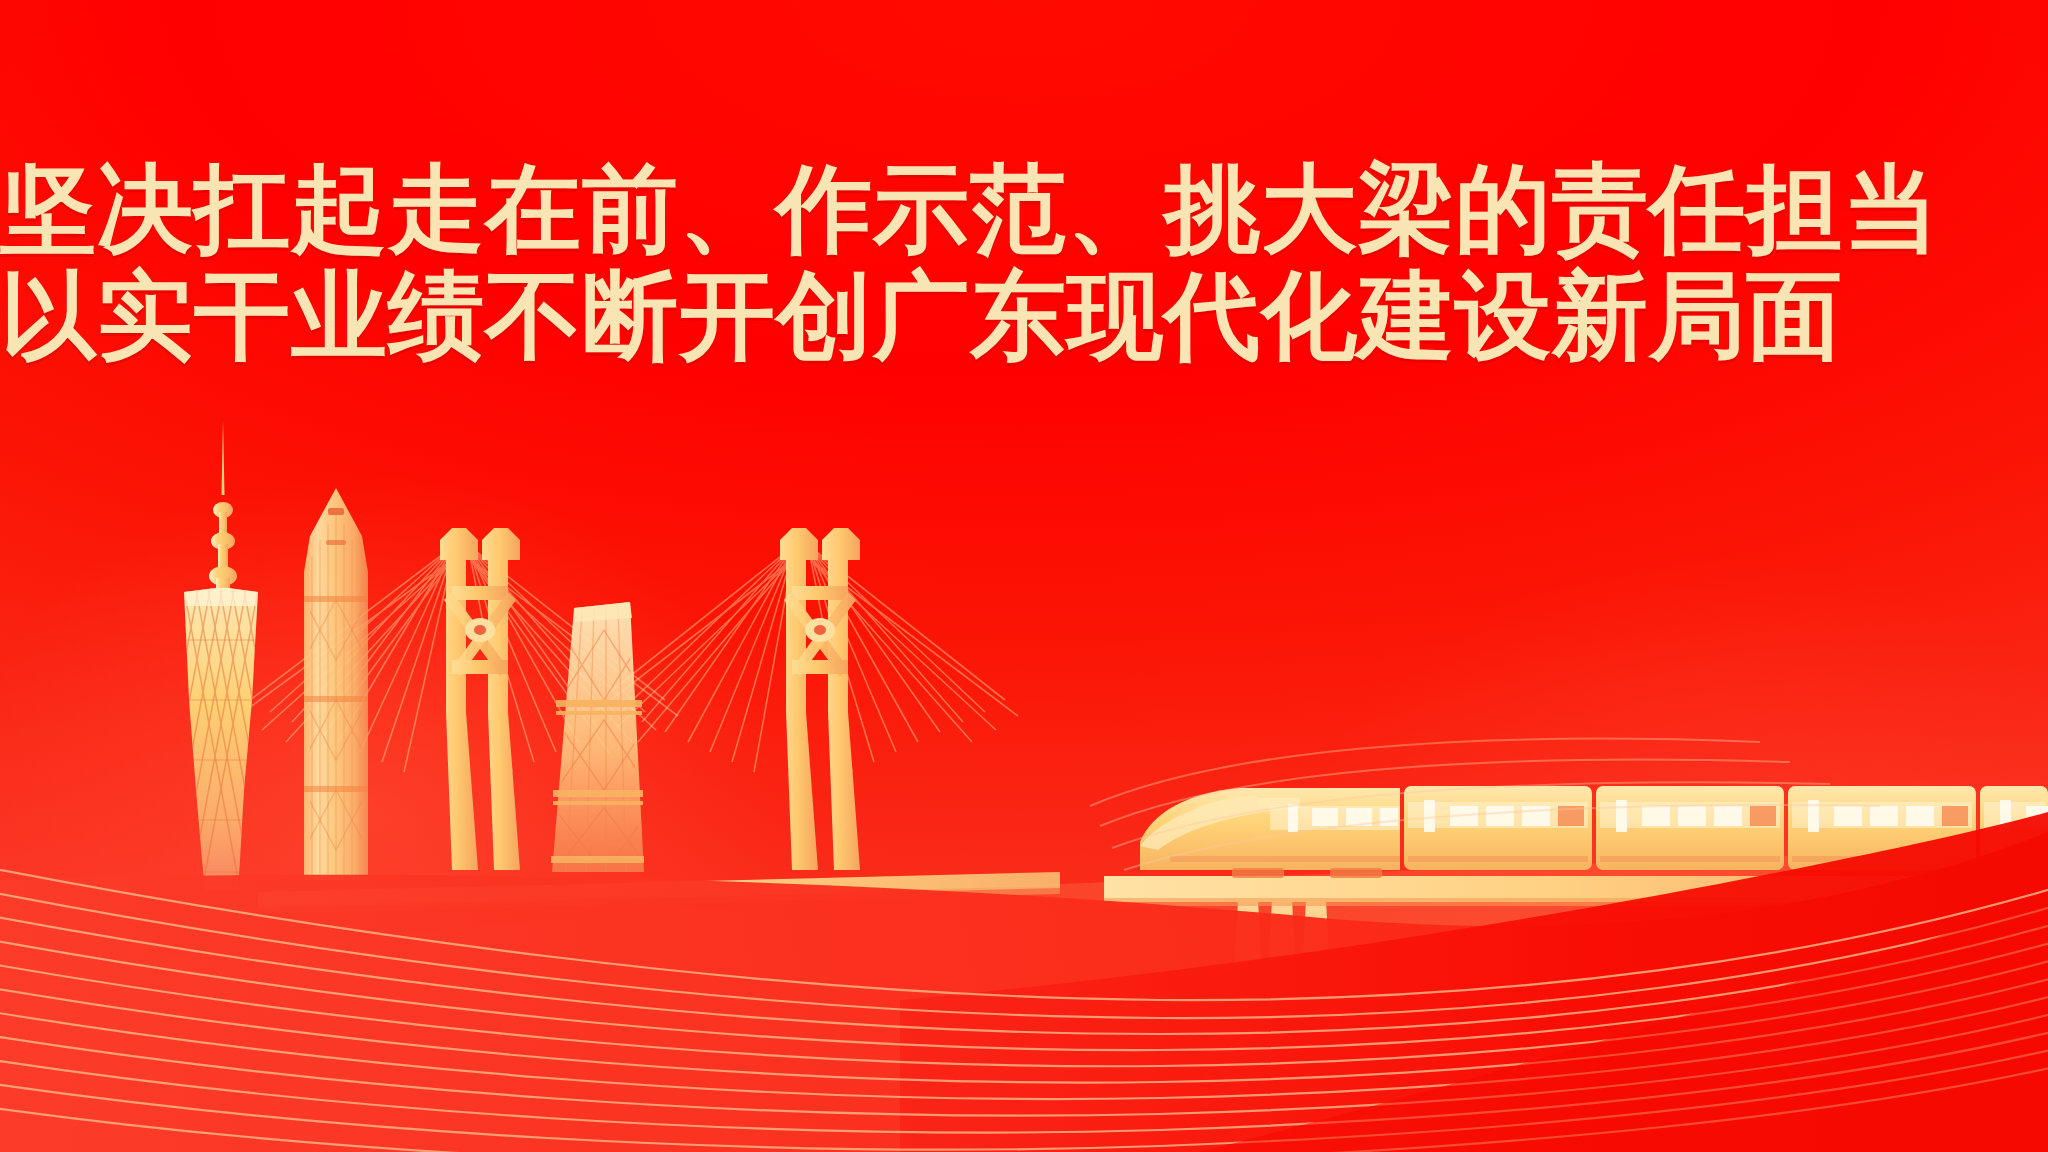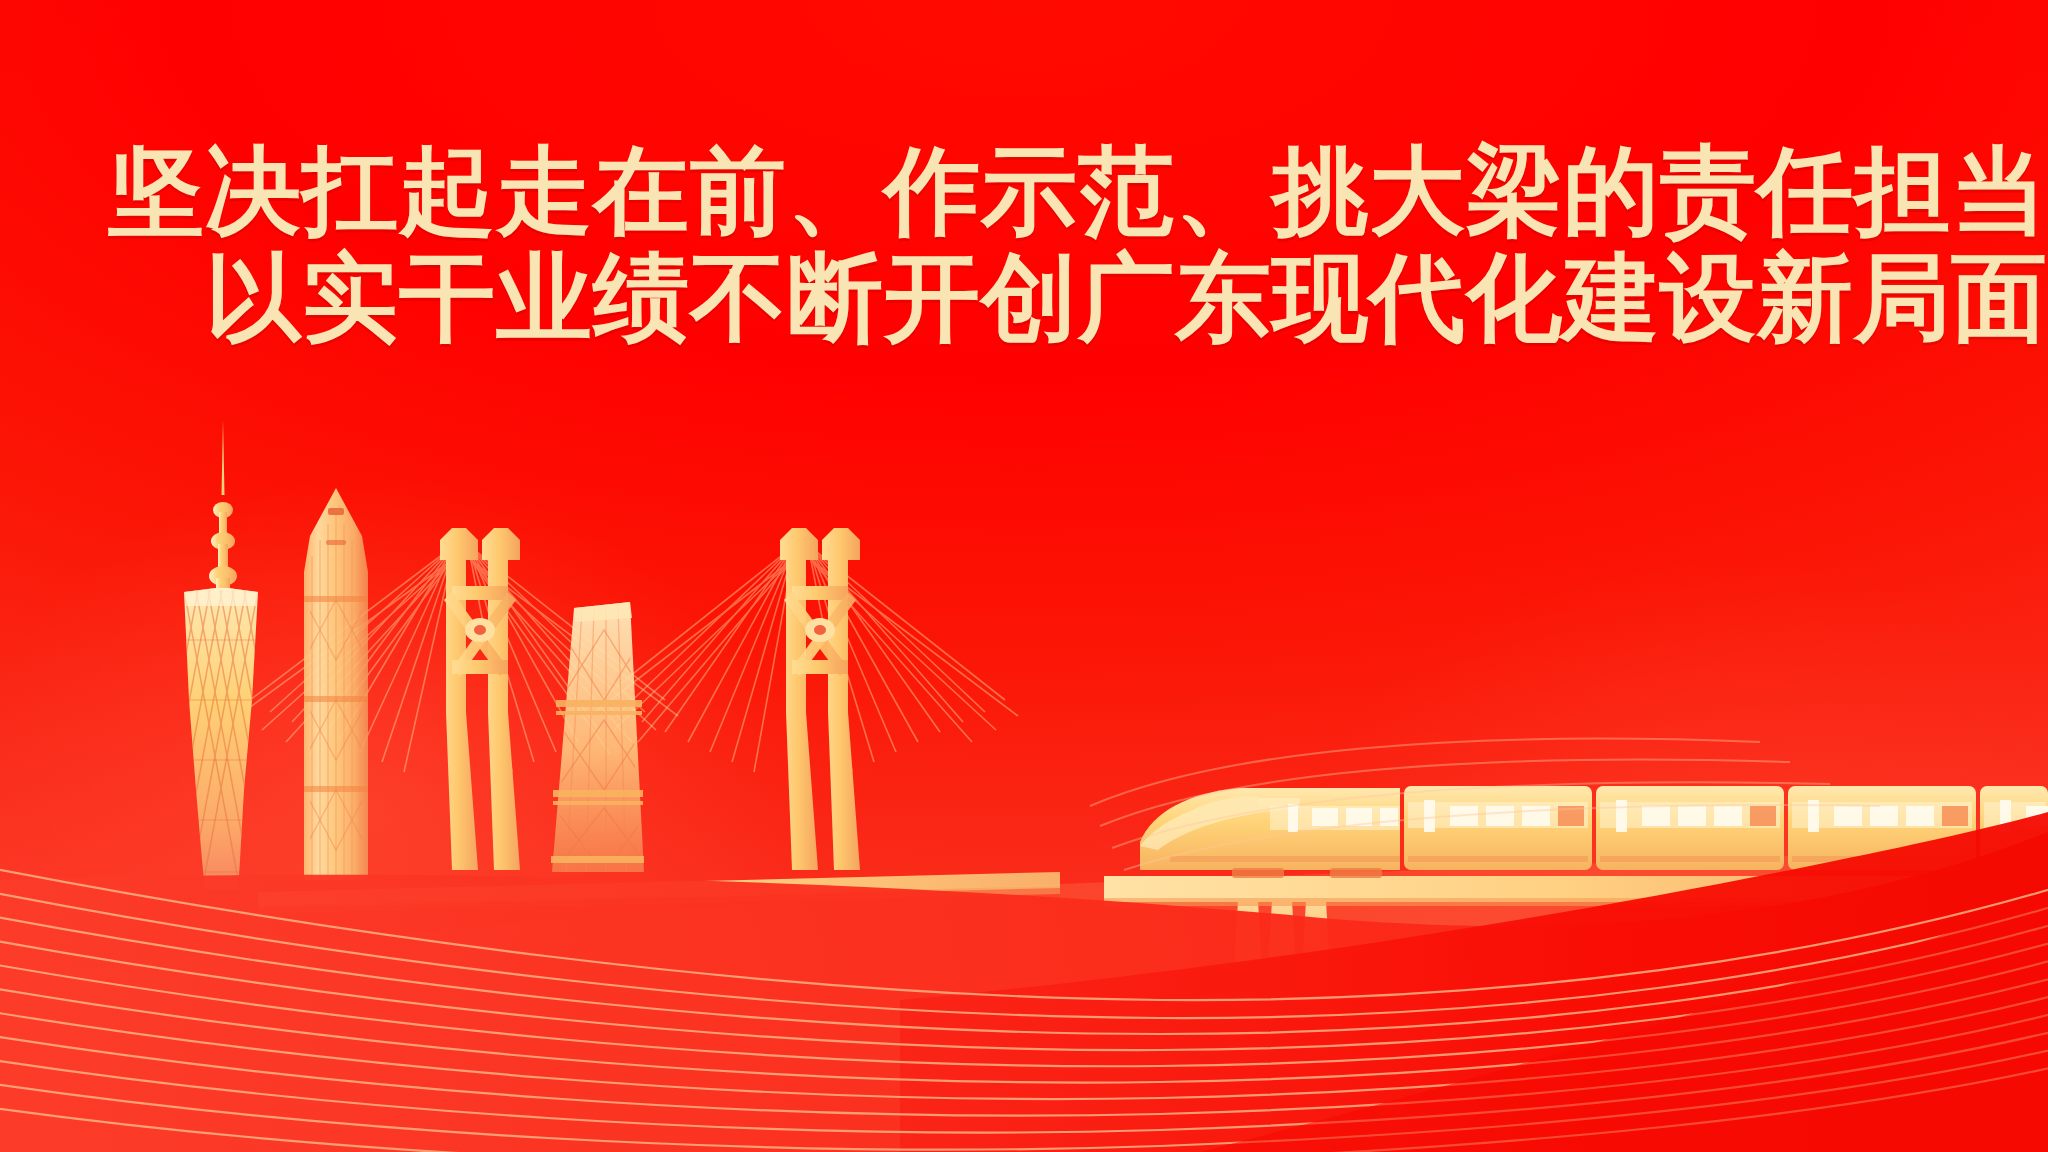--- a/index.html
+++ b/index.html
@@ -25,22 +25,22 @@
     position:absolute;right:-12%;top:38%;width:70%;height:78%;
     background:radial-gradient(closest-side at 60% 50%, rgba(255,70,45,.40) 0%, rgba(255,60,40,0) 74%);
   }
   .bg-vignette{
     position:absolute;inset:0;
     background:radial-gradient(125% 100% at 50% 42%, rgba(255,0,0,0) 52%, rgba(190,0,0,.20) 100%);
   }
 
   
   .headline{
-    position:absolute;left:0;right:0;top:138px;
-    text-align:right;
+    position:absolute;left:0;right:0;top:156px;
+    text-align:left;
     z-index:40;
     pointer-events:none;
   }
   .headline-line{
     display:block;
     color:#F9E4B4;
     font-size:96px;
     line-height:107px;
     font-weight:700;
     letter-spacing:1px;

